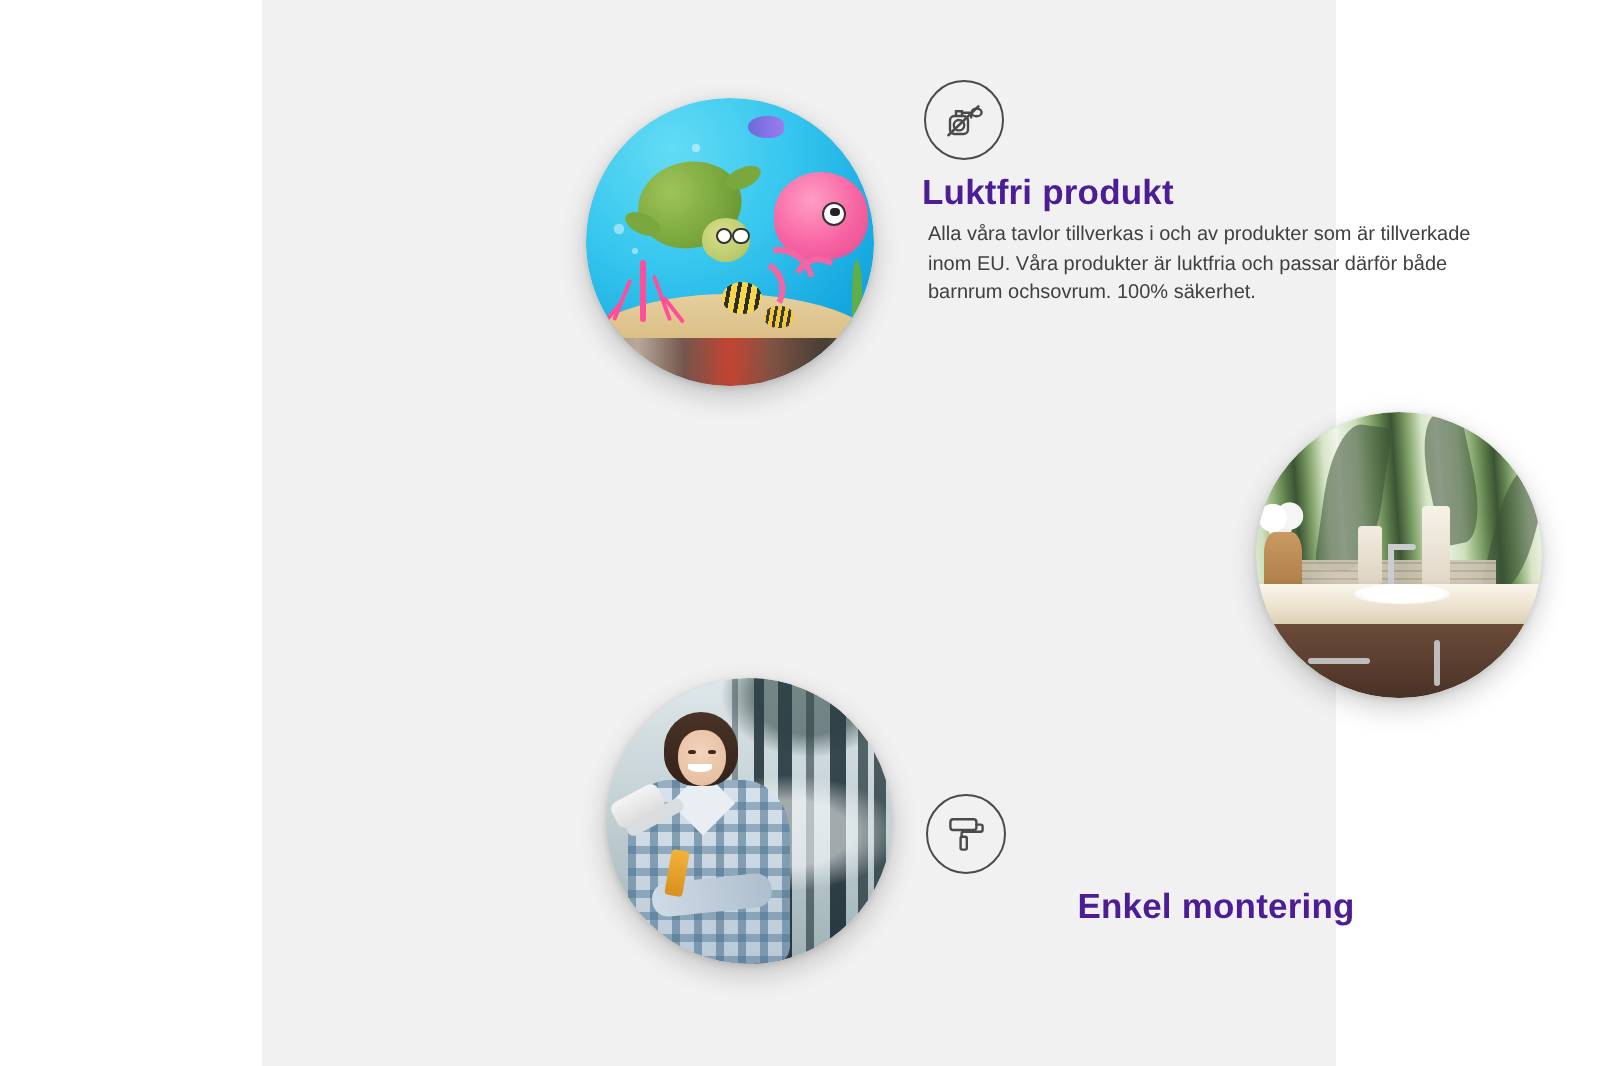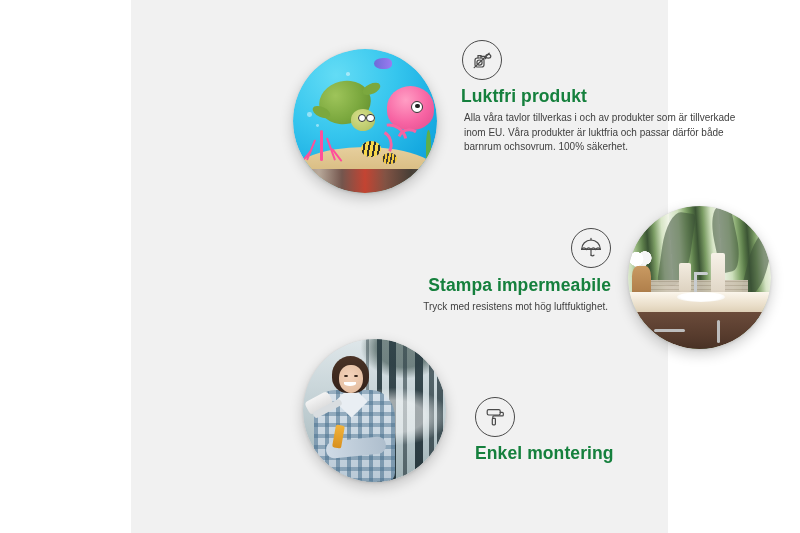--- a/index.html
+++ b/index.html
@@ -304,21 +304,21 @@
     width: 40px; height: 40px;
     border: 1.6px solid #4a4a4a;
     border-radius: 50%;
     display: flex; align-items: center; justify-content: center;
     box-sizing: border-box;
   }
 
   .f-title {
     font-size: 17.5px;
     font-weight: 700;
-    color: #15803d;
+    color: #4c1d95;
     letter-spacing: .1px;
     margin: 6px 0 3px 0;
     line-height: 1.25;
   }
   .f-body {
     font-size: 10px;
     color: #404040;
     line-height: 1.47;
     margin: 3px;
   }
@@ -326,21 +326,21 @@
   
   #feature-odour { left: 330px; top: 40px; width: 300px; text-align: left; }
   #feature-odour .icon-circle { margin-left: 1px; }
 
   
   #feature-water { left: 190px; top: 228px; width: 290px; text-align: right; }
   #feature-water .icon-wrap { display:flex; justify-content:flex-end; }
   #feature-water .f-title { margin-top: 7px; }
 
   
-  #feature-mount { left: 344px; top: 397px; width: 290px; text-align: left; }
+  #feature-mount { left: 332px; top: 397px; width: 290px; text-align: center; }
 
   svg { display:block; }
 </style>
 </head>
 <body>
 
 <div id="stage">
 
   <div id="panel">
 
@@ -388,35 +388,20 @@
             <ellipse cx="19.3" cy="9.2" rx="2.5" ry="1.9"></ellipse>
             <circle cx="10.5" cy="15.6" r="2.6"></circle>
             <line x1="5.2" y1="20.6" x2="20.2" y2="6.2" stroke-width="1.3"></line>
           </svg>
         </div>
       </div>
       <div class="f-title">Luktfri produkt</div>
       <p class="f-body">Alla våra tavlor tillverkas i och av produkter som är tillverkade inom EU. Våra produkter är luktfria och passar därför både barnrum ochsovrum. 100% säkerhet.</p>
     </div>
 
-    <div class="feature" id="feature-water">
-      <div class="icon-wrap">
-        <div class="icon-circle">
-          <svg width="26" height="26" viewBox="0 0 26 26" fill="none" stroke="#4a4a4a" stroke-width="1.2" stroke-linecap="round">
-            <path d="M3.6 14.4 A9.4 9.4 0 0 1 22.4 14.4 Z"></path>
-            <path d="M3.6 14.4 q2.35 -3.2 4.7 0 q2.35 -3.2 4.7 0 q2.35 -3.2 4.7 0 q2.35 -3.2 4.7 0"></path>
-            <line x1="13" y1="14.4" x2="13" y2="20.2"></line>
-            <path d="M13 20.2 a2 2 0 0 0 3 0"></path>
-            <line x1="13" y1="5" x2="13" y2="3.4"></line>
-          </svg>
-        </div>
-      </div>
-      <div class="f-title">Stampa impermeabile</div>
-      <p class="f-body">Tryck med resistens mot hög luftfuktighet.</p>
-    </div>
 
     <div class="photo" id="photo-bath">
       <div class="inner">
         <div class="wall"></div>
         <div class="leafdark ld1"></div>
         <div class="leafdark ld2"></div>
         <div class="leafdark ld3"></div>
         <div class="backsplash"></div>
         <div class="flowers"></div>
         <div class="vase"></div>

